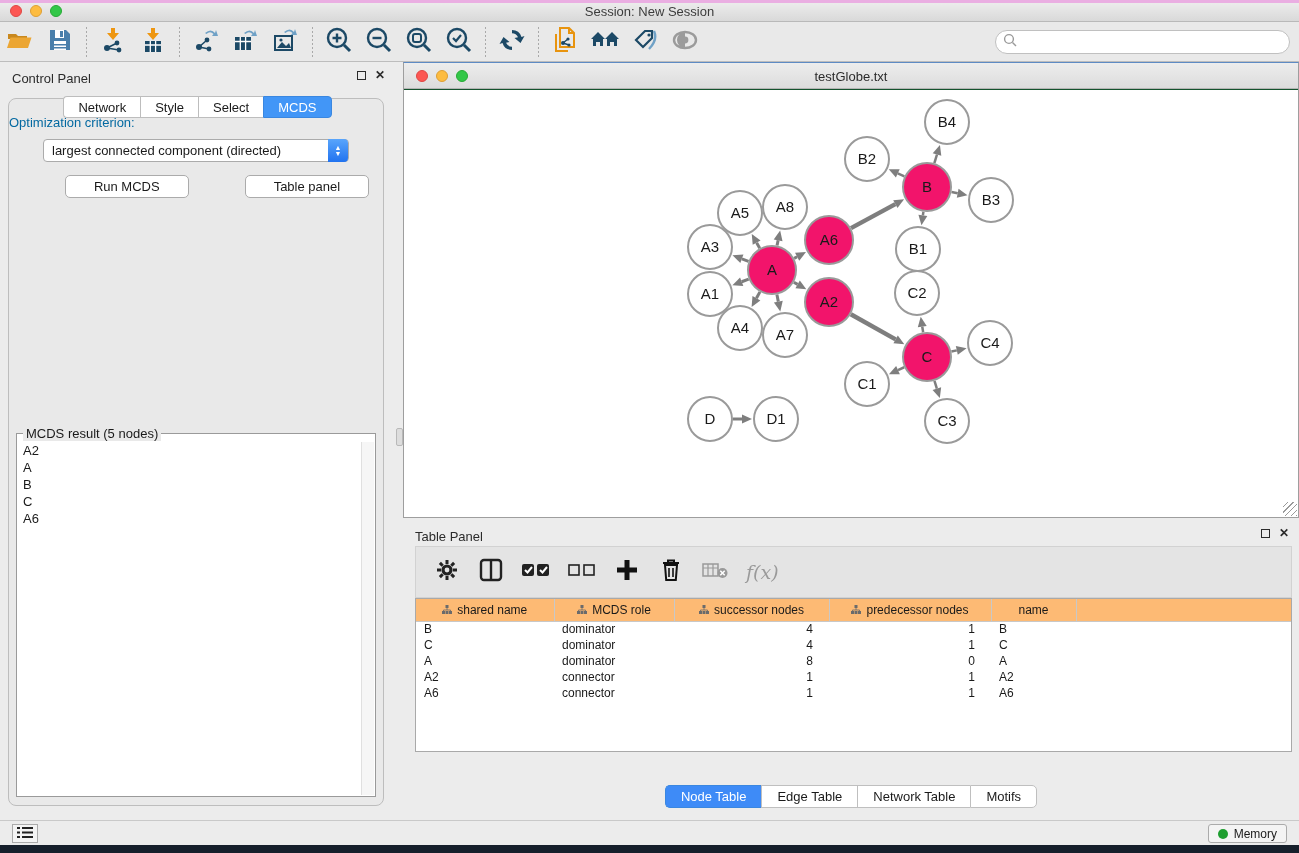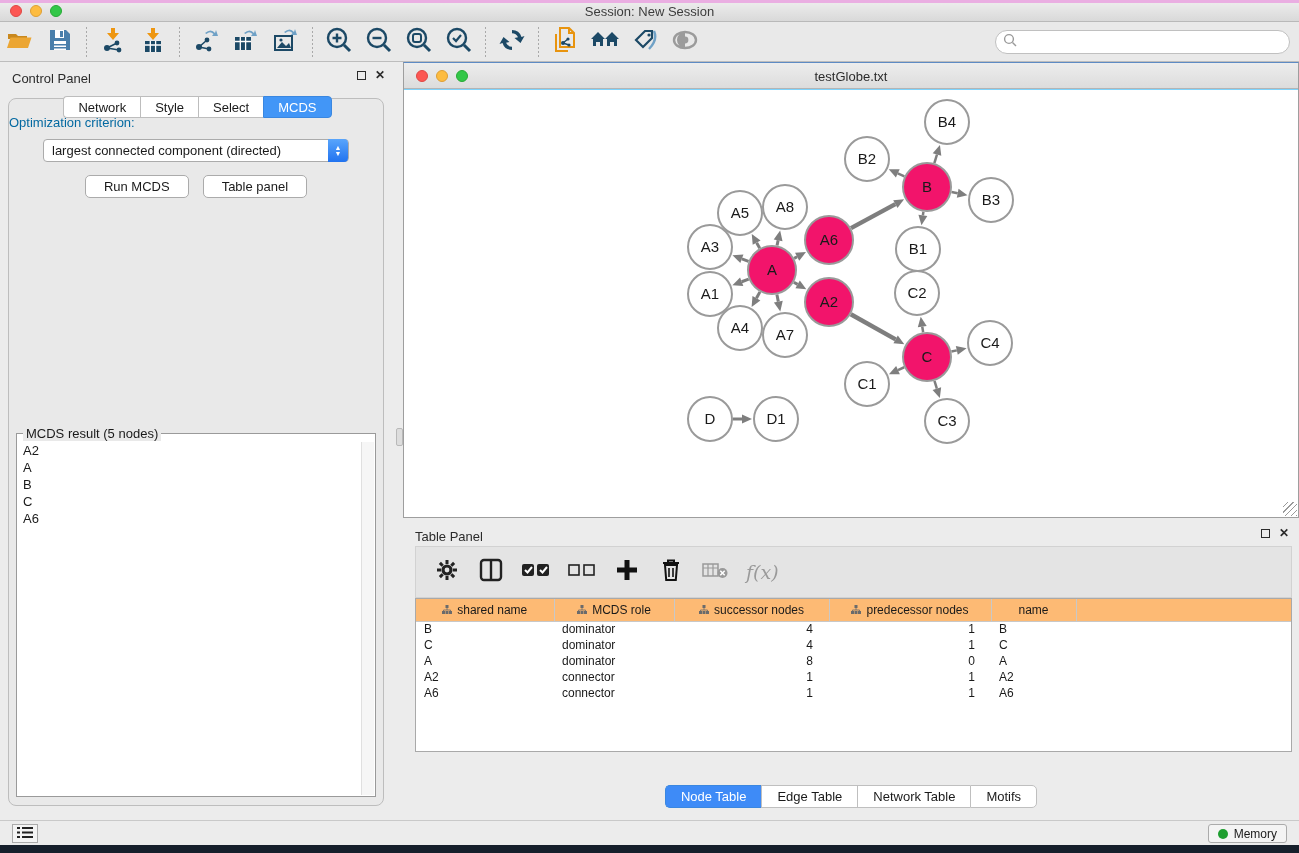--- a/index.html
+++ b/index.html
@@ -47,41 +47,41 @@
     border:1px solid #bdbdbd; border-radius:8px; background:#e9e9e9; }
   .opt-label { text-align:left; margin-top:16px; font-size:13px; color:#0369a1; }
   .select { position:relative; margin:9px 34px 0 34px; height:23px; background:#fff;
     border:1px solid #ababab; border-radius:4px; display:flex; align-items:center;
     font-size:13px; padding-left:8px; }
   .select .stepper { position:absolute; right:0; top:-1px; width:20px; height:23px;
     background:linear-gradient(#59a5fb,#2173f0); border-radius:0 4px 4px 0;
     display:flex; flex-direction:column; align-items:center; justify-content:center; }
   .select .stepper span { color:#fff; font-size:7px; line-height:6px; }
   .cp-buttons { display:flex; justify-content:center; gap:14px; margin-top:13px; }
-  .btn { height:23px; padding:0 18px; background:#fff; border:1px solid #ababab;
-    border-radius:5px; font-size:13px; display:flex; align-items:center; color:#1a1a1a; }
+  .btn { height:23px; padding:0 28px; background:#fff; border:1px solid #ababab;
+    border-radius:5px; font-size:13px; display:flex; align-items:center; color:#1a1a1a;margin-left:42px; }
   .result-box { position:absolute; left:7px; right:7px; top:334px; bottom:8px;
     border:1px solid #9a9a9a; background:#fff; }
   .result-legend { position:absolute; left:6px; top:-8px; background:#e9e9e9;
     padding:0 3px; font-size:13px; }
   .result-list { position:absolute; left:1px; top:8px; bottom:1px; right:15px;
     overflow:hidden; font-size:13px; }
   .result-list div { padding:1px 0 1px 5px; line-height:15px; }
   .result-scroll { position:absolute; right:1px; top:8px; bottom:1px; width:13px;
     background:#f6f6f6; border-left:1px solid #e0e0e0; }
 
   
   .vgrip { position:absolute; left:396px; top:428px; width:7px; height:18px;
     background:#ddd; border:1px solid #b9b9b9; border-radius:2px; }
   .hgrip { position:absolute; left:845px; top:511px; width:18px; height:7px;
     background:#ddd; border:1px solid #b9b9b9; border-radius:2px; }
 
   
   .netwin { position:absolute; left:403px; top:62px; width:896px; height:456px;
-    background:#7dd3fc; border:1px solid #9e9e9e; border-top:1px solid #5e8bc4; }
+    background:#14532d; border:1px solid #9e9e9e; border-top:1px solid #5e8bc4; }
   .netwin .wtitle { position:relative; height:26px;
     background:linear-gradient(#ededed,#dcdcdc); border-bottom:1px solid #b4b4b4; }
   .netwin .wtitle .ttext { position:absolute; left:0; right:0; top:6px; text-align:center;
     font-size:13px; color:#2b2b2b; }
   .netwin .lights { left:12px; top:7px; }
   .canvas { position:absolute; left:0; top:27px; right:0; bottom:0; background:#fff; overflow:hidden; }
   .resize-grip { position:absolute; right:1px; bottom:1px; width:14px; height:14px;
     background:repeating-linear-gradient(135deg, transparent 0 3px, #9a9a9a 3px 4px); }
 
   

